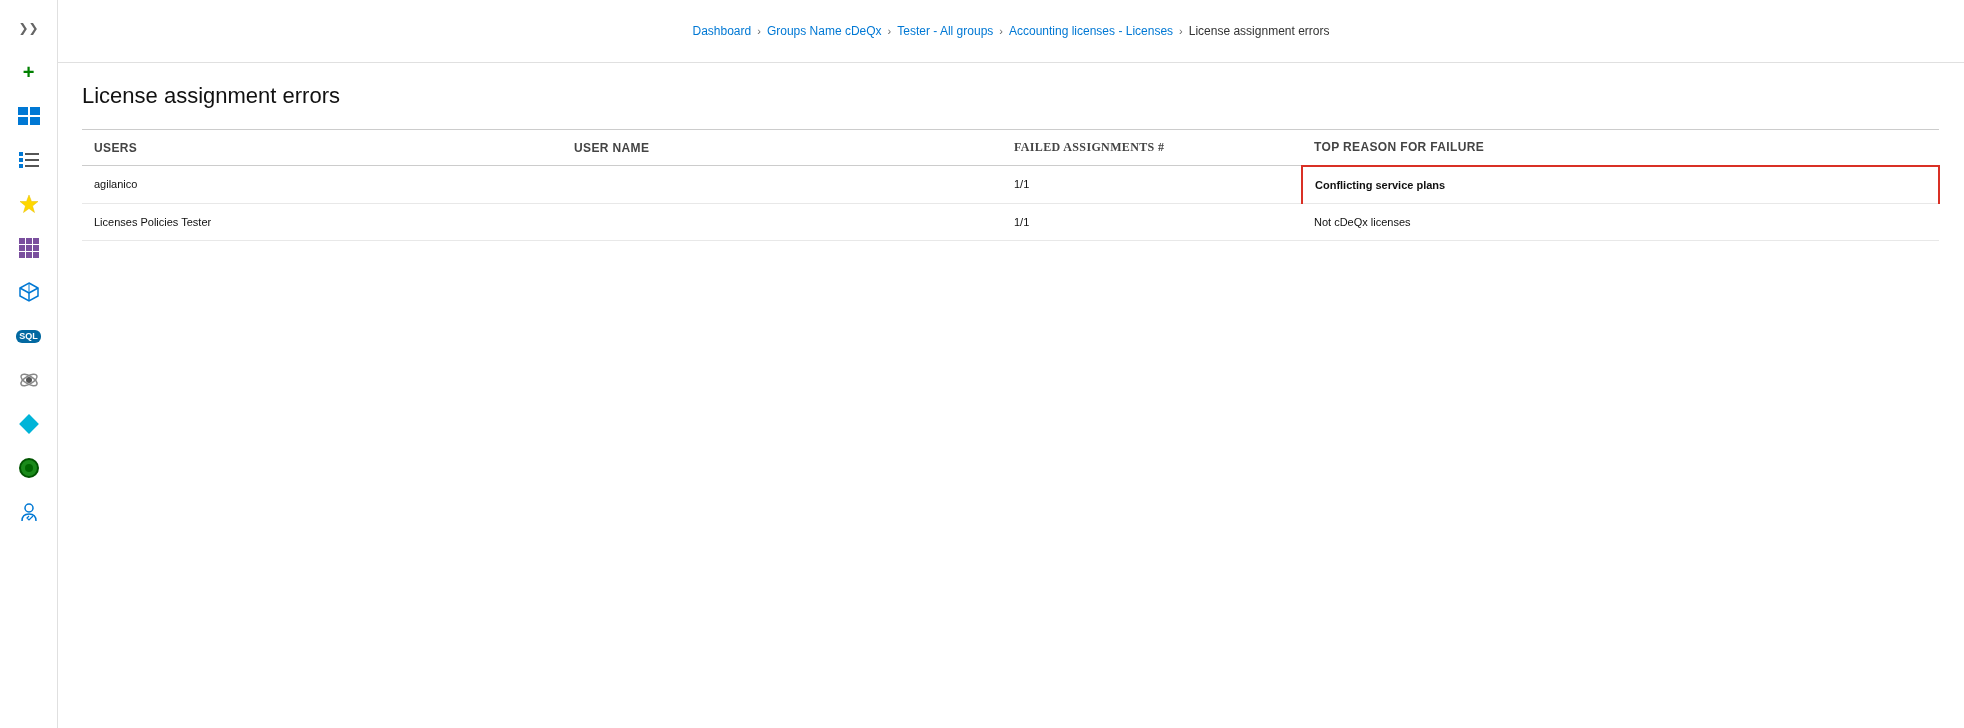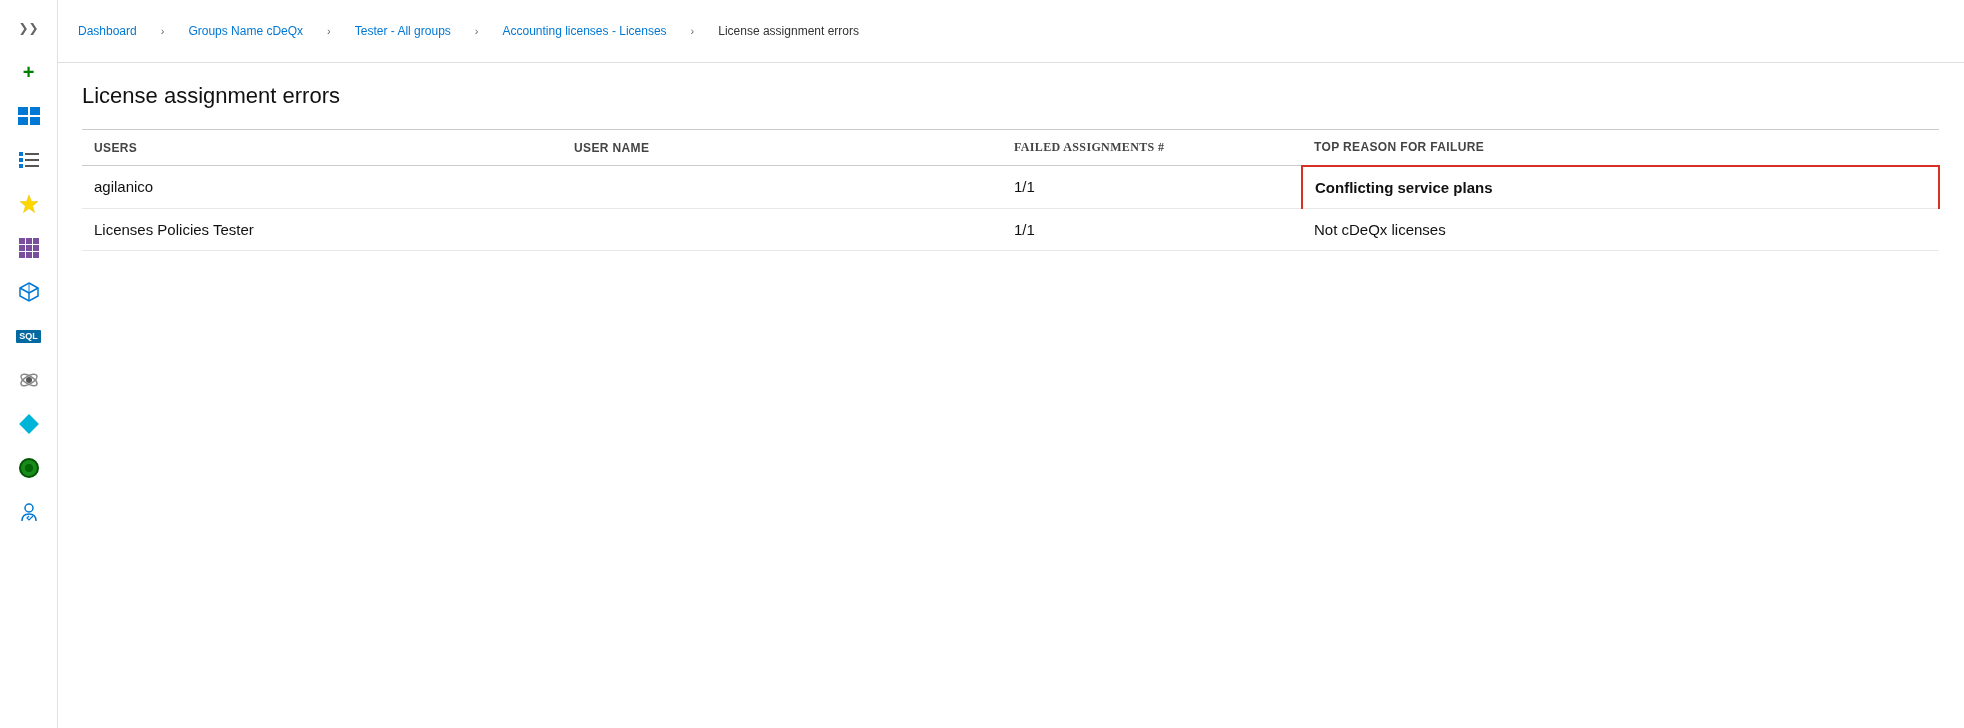--- a/index.html
+++ b/index.html
@@ -57,24 +57,25 @@
       flex-direction: column;
       overflow: hidden;
     }
 
     
     .breadcrumb-bar {
       padding: 24px 20px;
       border-bottom: 1px solid #e0e0e0;
       display: flex;
       align-items: center;
-      gap: 24px;
+      gap: 6px;
       font-size: 12px;
       color: #333;
       min-height: 36px;
+      justify-content: center;
     }
 
     .breadcrumb-link {
       color: #0078d4;
       cursor: pointer;
       text-decoration: none;
     }
 
     .breadcrumb-separator {
       color: #666;
@@ -115,21 +116,21 @@
       padding: 10px 12px;
       font-size: 12px;
       font-weight: 600;
       color: #444;
       text-transform: uppercase;
       letter-spacing: 0.03em;
     }
 
     .data-table td {
       padding: 12px 12px;
-      font-size: 15px;
+      font-size: 11px;
       color: #111;
       border-bottom: 1px solid #e8e8e8;
     }
 
     .col-users { width: 480px; }
     .col-username { width: 440px; }
     .col-failed { width: 300px; font-family: Liberation Serif, serif; }
     .col-reason { width: auto; }
 
     .highlighted-cell {
@@ -140,21 +141,21 @@
 
     
     .icon-plus { color: #008000; font-size: 20px; font-weight: bold; }
     .icon-list { color: #666; font-size: 16px; }
     .icon-sql { 
       background: #0369a1; 
       color: #fff; 
       font-size: 9px; 
       font-weight: bold;
       padding: 2px 3px;
-      border-radius: 1px;
+      border-radius: 6px;
       line-height: 1;
     }
   </style>
 </head>
 <body>
 
 <div class="sidebar">
   <div class="sidebar-item">
     <span class="sidebar-icon chevron-icon">❯❯</span>
   </div>

